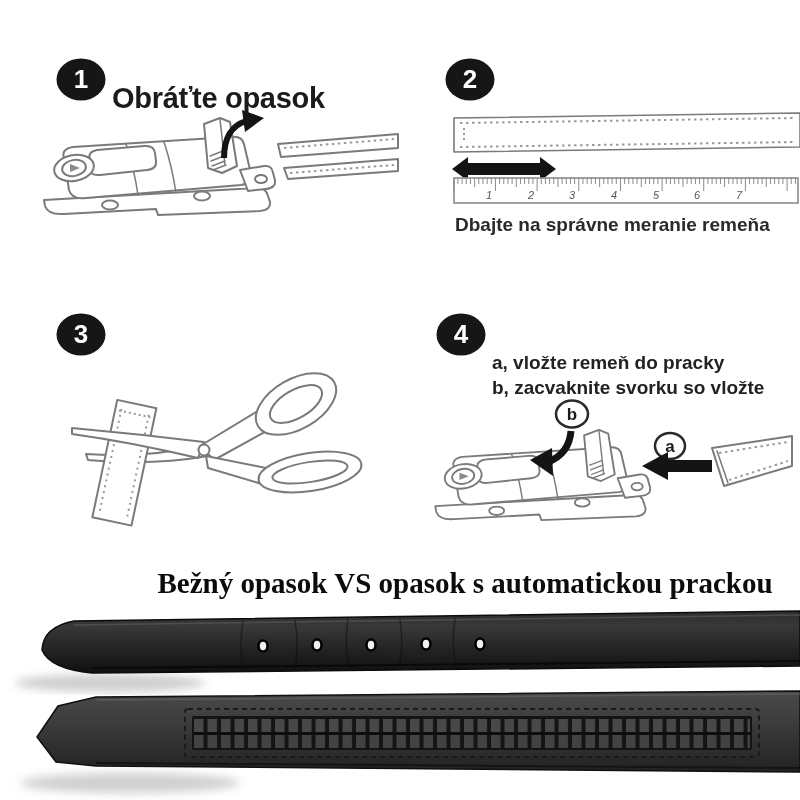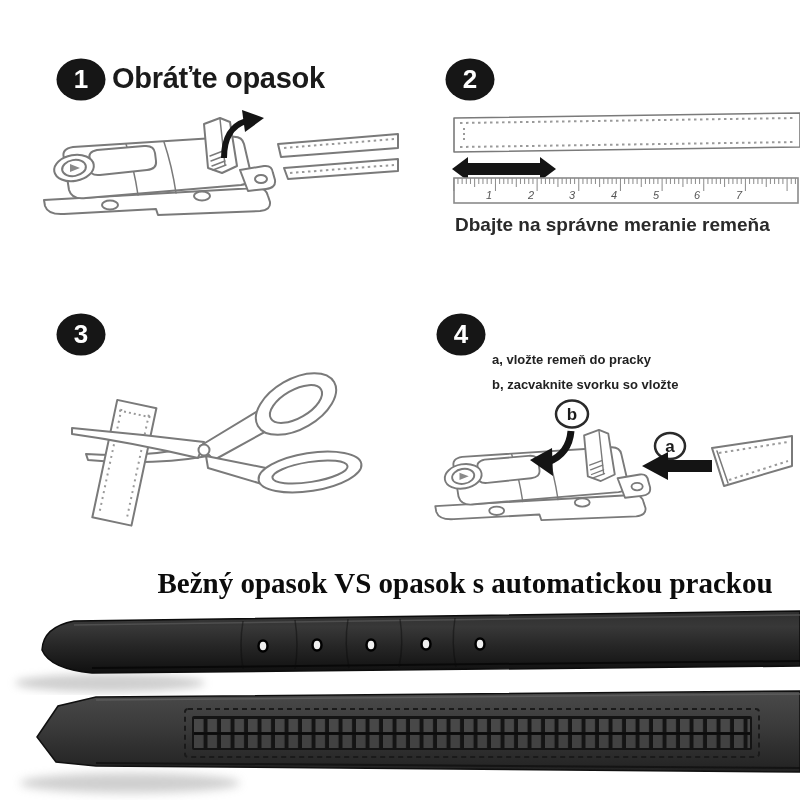--- a/index.html
+++ b/index.html
@@ -3,22 +3,22 @@
 <meta charset="utf-8">
 <style>
   html,body{margin:0;padding:0;background:#ffffff;}
   .canvas{position:relative;width:800px;height:800px;background:#ffffff;overflow:hidden;
           font-family:"Liberation Sans","DejaVu Sans",sans-serif;color:#1b1b1b;}
   .abs{position:absolute;}
   
   .badge{position:absolute;width:46px;height:39px;border-radius:50%;background:#161616;
          display:flex;align-items:center;justify-content:center;color:#ffffff;
          font-size:26px;font-weight:700;box-shadow:0 0 0 1.5px #161616;}
-  .step-title{position:absolute;font-size:29px;font-weight:700;letter-spacing:-0.3px;color:#1b1b1b;white-space:nowrap;}
-  .substep{position:absolute;font-size:13px;font-weight:700;color:#222;white-space:nowrap;}
+  .step-title{position:absolute;font-size:29px;font-weight:700;letter-spacing:-0.3px;color:#1b1b1b;white-space:nowrap;margin-top:20px;}
+  .substep{position:absolute;font-size:19px;font-weight:700;color:#222;white-space:nowrap;}
   .caption{position:absolute;font-size:19px;font-weight:700;color:#2a2a2a;white-space:nowrap;margin-top:11px;}
   .vs-title{position:absolute;left:120px;top:567px;width:690px;text-align:center;
             font-family:"Liberation Serif","DejaVu Serif",serif;font-weight:700;font-size:29px;color:#0c0c0c;white-space:nowrap;}
   
   svg .ink{stroke:#7a7a7a;stroke-width:2;fill:#ffffff;stroke-linejoin:round;stroke-linecap:round;}
   svg .ink-thin{stroke:#7a7a7a;stroke-width:1.5;fill:none;stroke-linecap:round;}
   svg .stitch{stroke:#9a9a9a;stroke-width:2;fill:none;stroke-dasharray:2.5 3.5;}
   svg .black-arrow{fill:#141414;stroke:none;}
   svg .arrow-stroke{stroke:#141414;fill:none;}
   #ruler-ticks line{stroke:#8a8a8a;stroke-width:1;}

